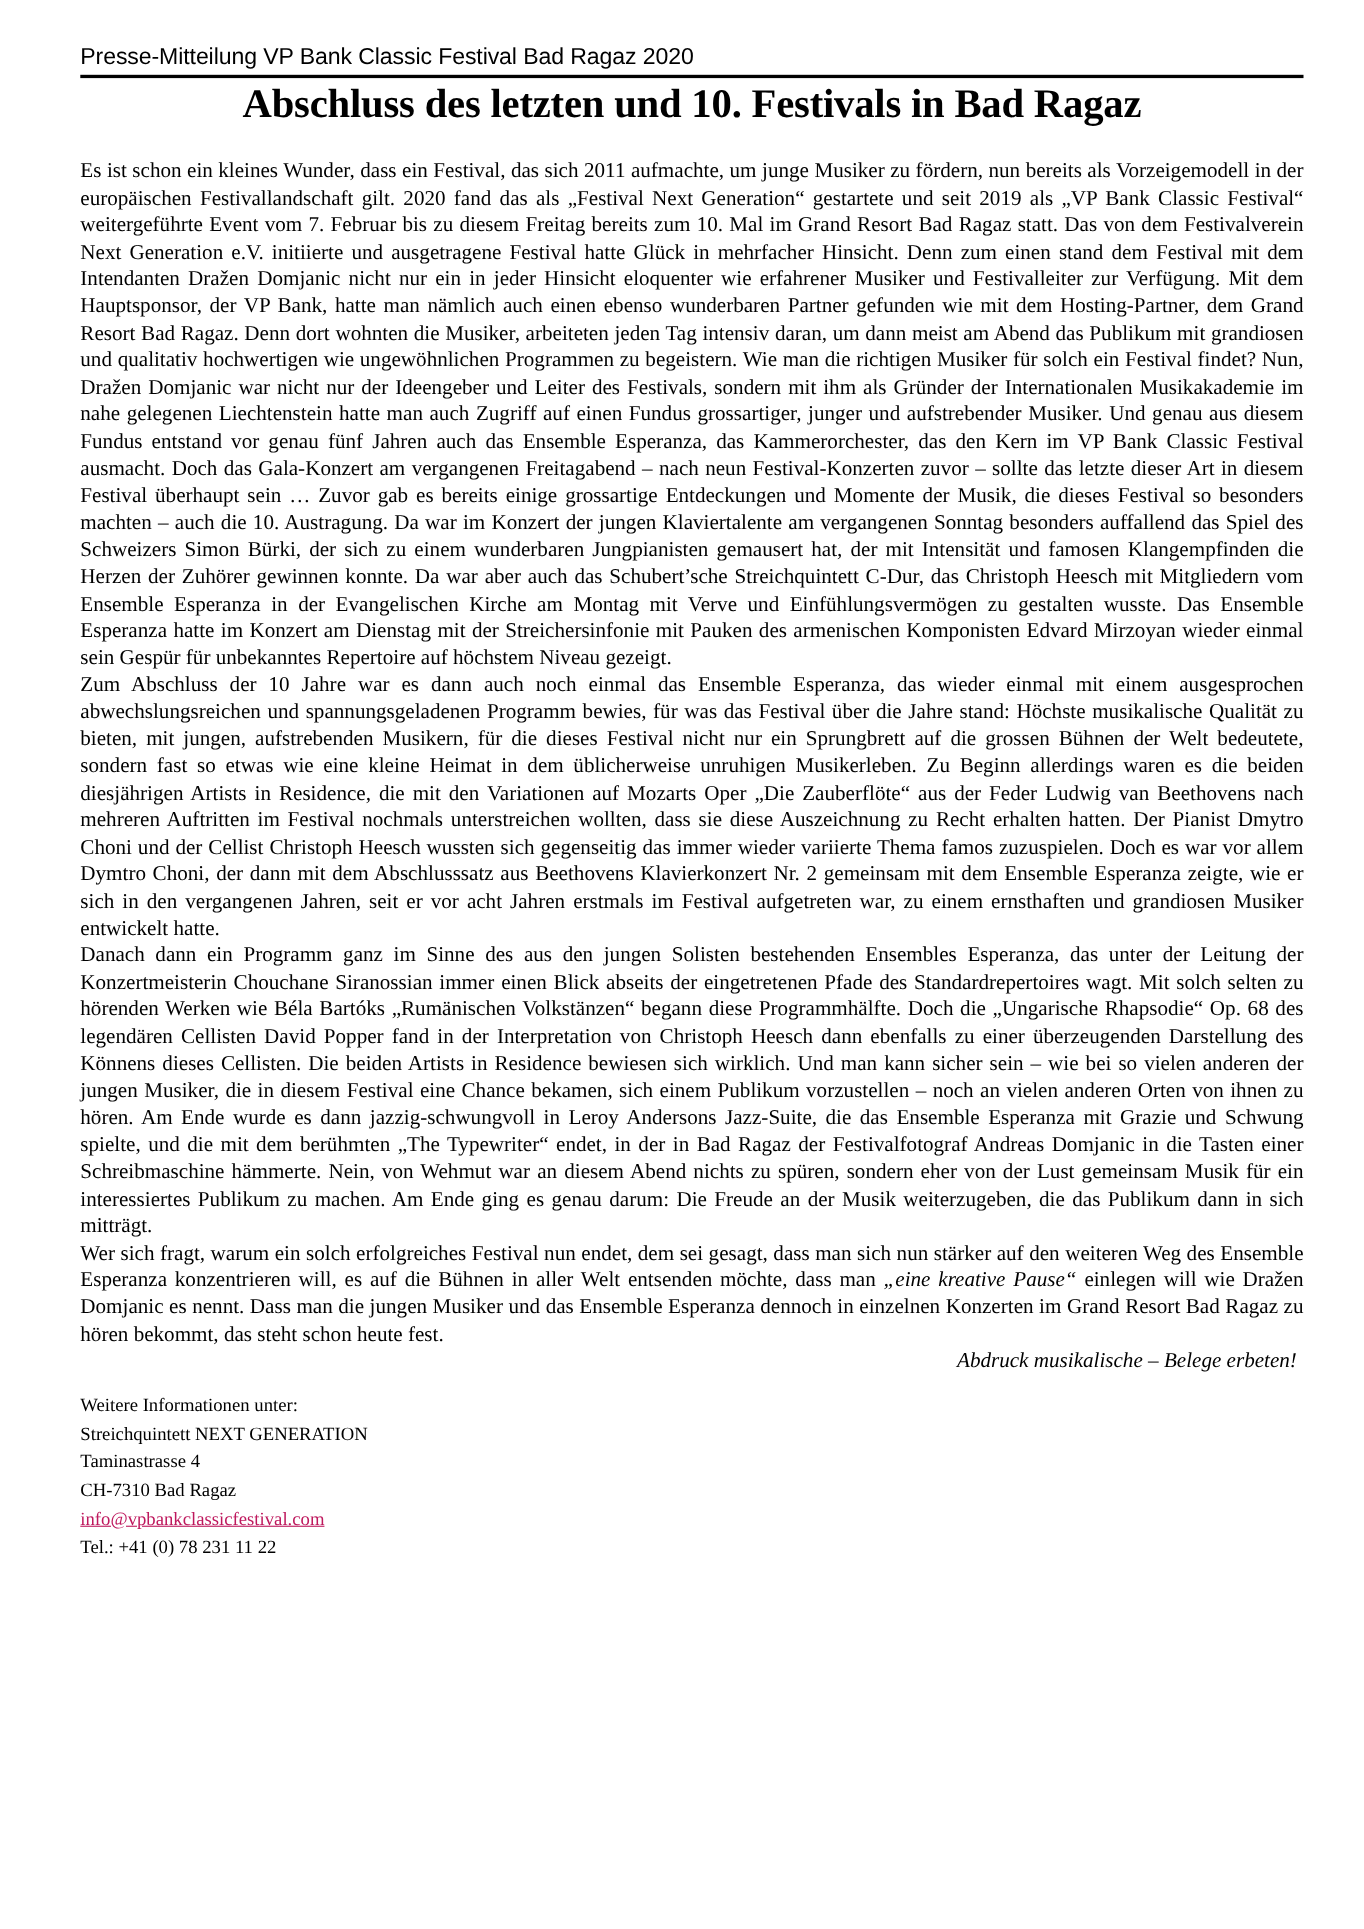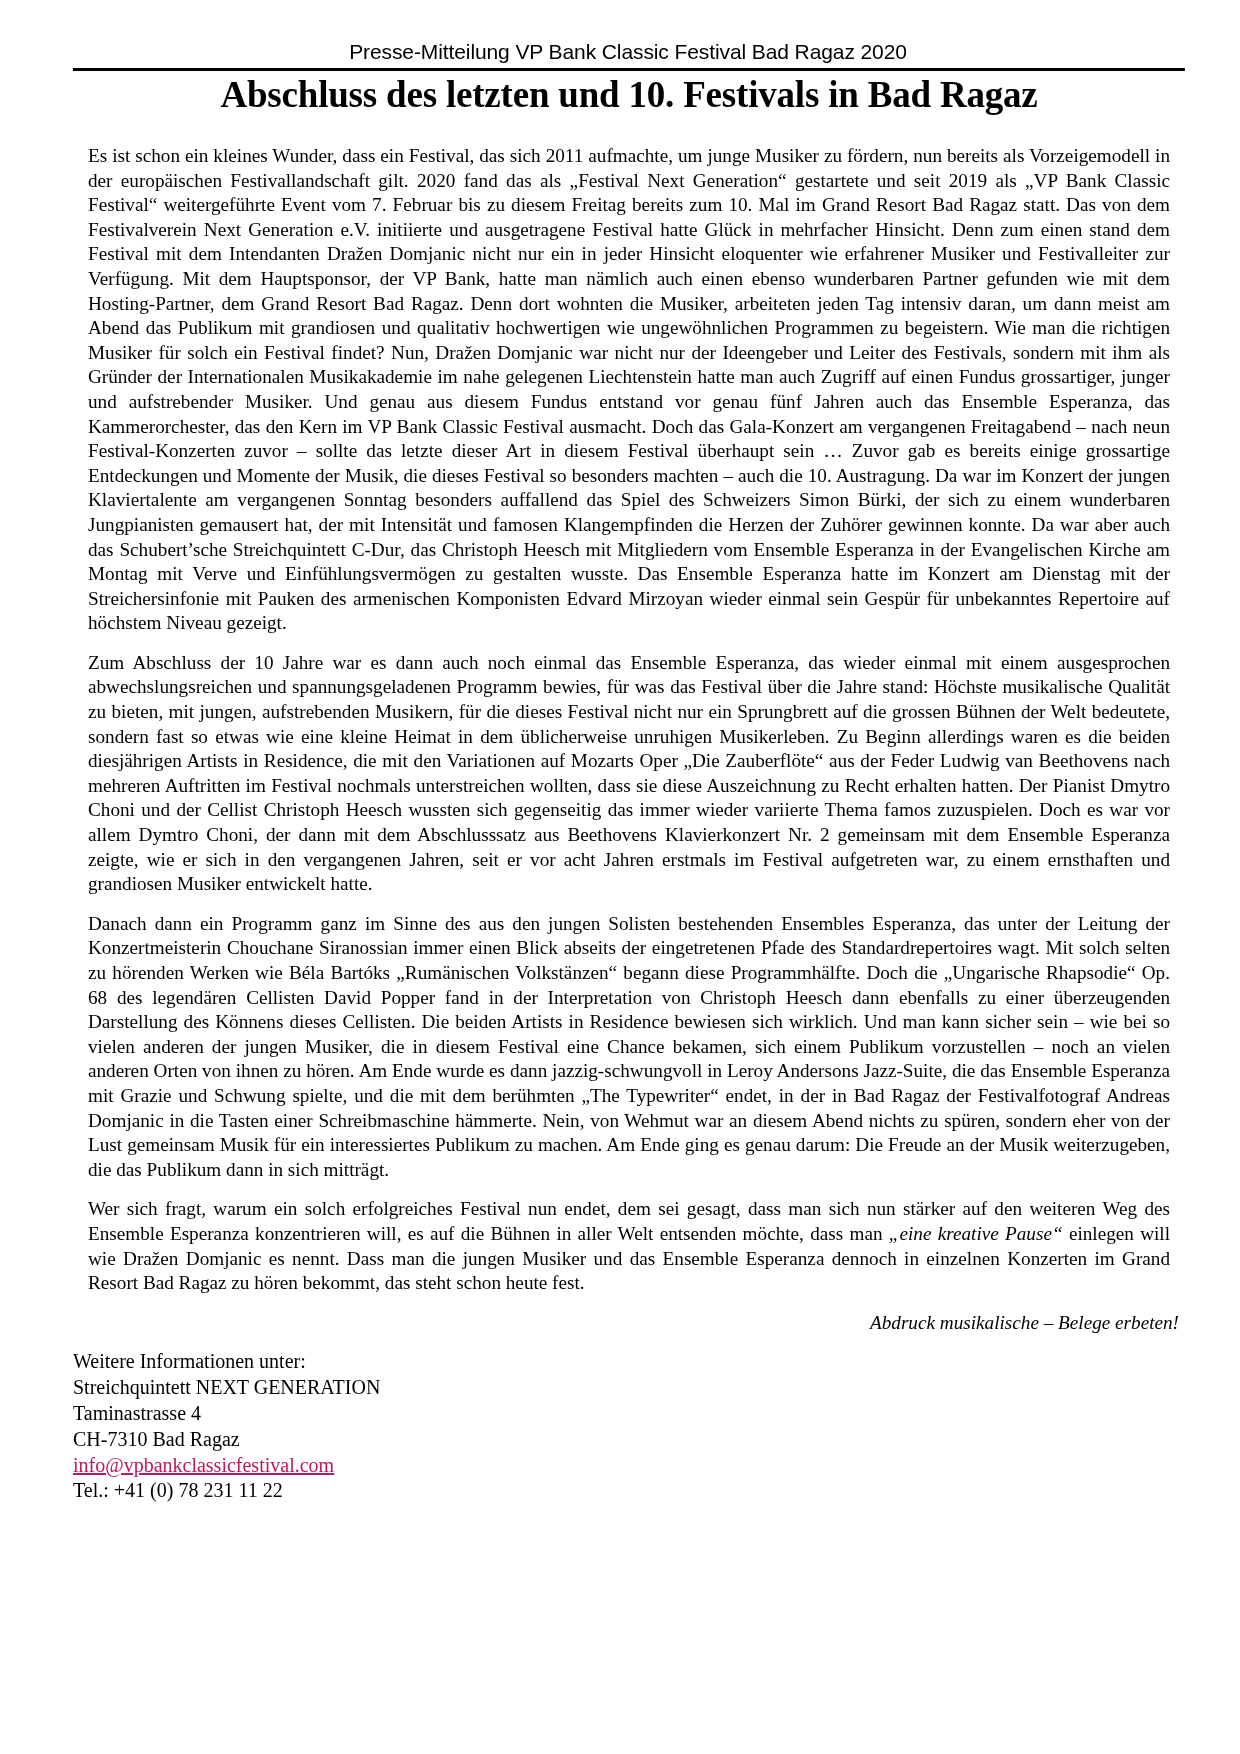--- a/index.html
+++ b/index.html
@@ -16,21 +16,21 @@
     }
     .page {
       position: absolute;
       left: 73px;
       top: 38px;
       width: 1112px;
     }
     .header-line {
       font-family: "Liberation Sans", sans-serif;
       font-size: 21px;
-      text-align: center;
+      text-align: left;
       line-height: 28px;
       padding-right: 2px;
       letter-spacing: -0.1px;
     }
     .rule {
       height: 3px;
       background: #000000;
       margin-top: 2px;
     }
     .title {
@@ -51,37 +51,37 @@
       margin-top: 0px;
     }
     .body-text {
       font-family: "Liberation Serif", serif;
       font-size: 19.2px;
       line-height: 24.6px;
       text-align: justify;
       margin-top: 29px;
     }
     .body-text p {
-      margin: 15px;
+      margin: 0;
       text-align: justify;
     }
     .body-text em {
       font-style: italic;
     }
     .credit {
       font-family: "Liberation Serif", serif;
       font-style: italic;
       font-size: 19.2px;
       text-align: right;
       line-height: 24.6px;
       padding-right: 6px;
     }
     .contact {
       font-family: "Liberation Serif", serif;
-      font-size: 20px;
+      font-size: 17px;
       line-height: 25.8px;
       margin-top: 14px;
     }
     .contact div {
       white-space: nowrap;
     }
     .contact a {
       color: #be185d;
       text-decoration: underline;
     }

